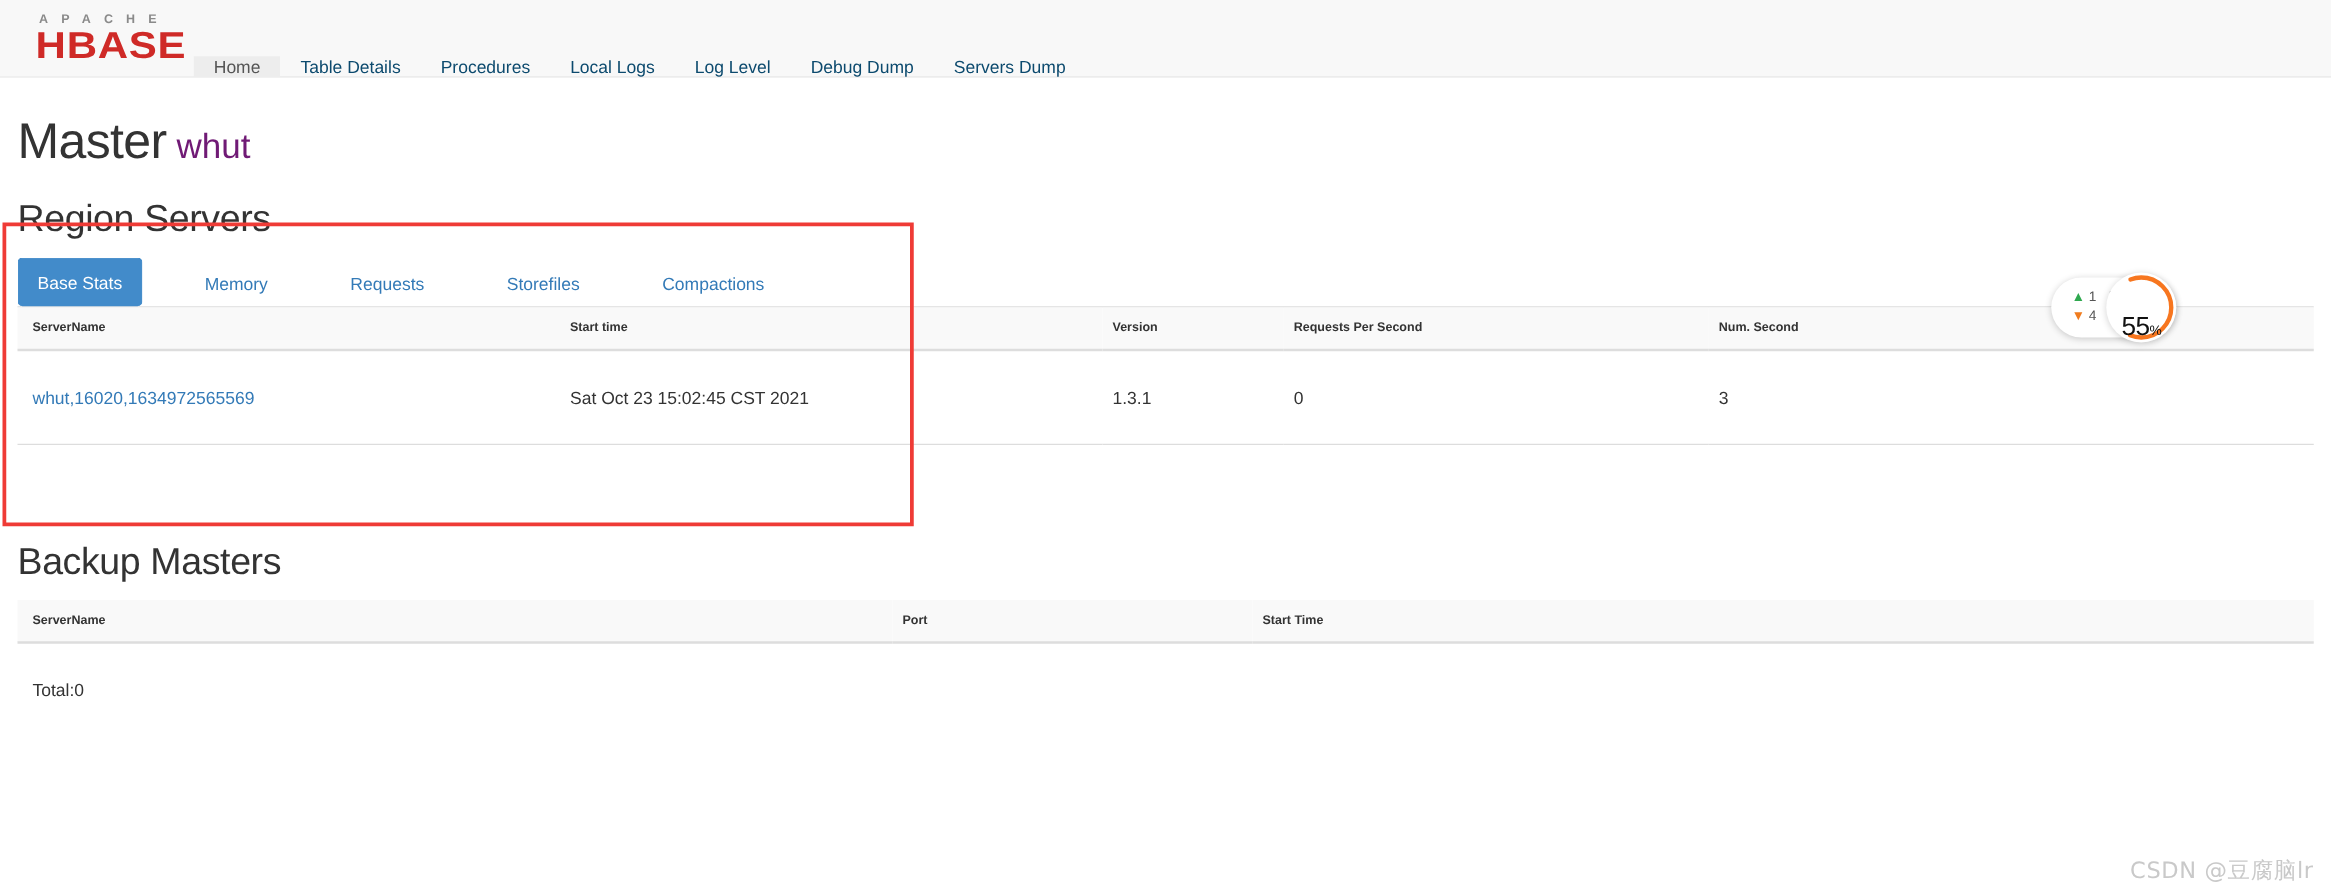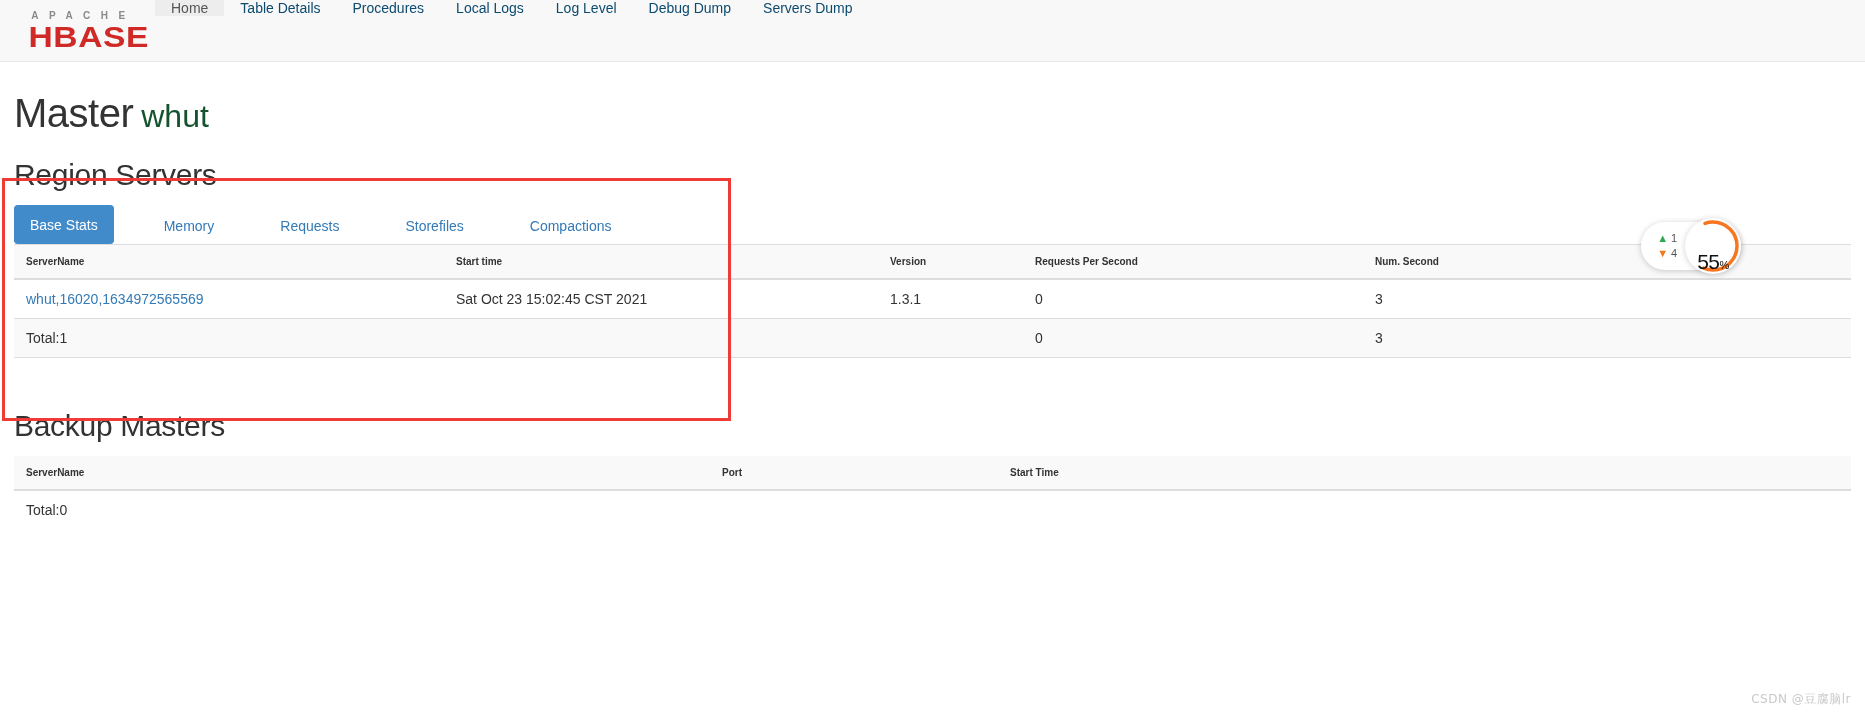--- a/index.html
+++ b/index.html
@@ -46,21 +46,21 @@
     font-weight: bold;
     letter-spacing: 0.5px;
     color: #cf2a27;
     line-height: 29px;
     transform: scaleX(1.12);
     transform-origin: left center;
     padding-left: 4px;
   }
   .nav-items {
     display: flex;
-    align-items: flex-start;
+    align-items: flex-end;
     height: 100%;
   }
   .nav-item {
     display: flex;
     align-items: center;
     padding: 0 16px;
     font-size: 14px;
     color: #0c4a6e;
     text-decoration: none;
     cursor: pointer;
@@ -77,22 +77,22 @@
   }
   .page-header h1 {
     margin: 0;
     font-size: 40px;
     font-weight: normal;
     color: #333333;
     line-height: 46px;
     letter-spacing: -0.5px;
   }
   .page-header h1 small {
-    font-size: 32px;
-    color: #14532d;
+    font-size: 28px;
+    color: #701a75;
     margin-left: 8px;
     letter-spacing: 0;
   }
 
   
   .section { padding: 0 14px; }
 
   .section h2 {
     margin: 0;
     padding: 18px 0 12px 0;
@@ -156,21 +156,21 @@
   table.hb th {
     text-align: left;
     font-weight: bold;
     color: #333333;
     padding: 11px 8px;
     border-bottom: 2px solid #dddddd;
     background: #f9f9f9;
     font-size: 10px;
   }
   table.hb td {
-    padding: 11px 8px;
+    padding: 29px 8px;
     border-top: 1px solid #dddddd;
     color: #333333;
     vertical-align: top;
   }
   table.hb tr.zebra td {
     background: #f9f9f9;
   }
   table.hb a {
     color: #337ab7;
     text-decoration: none;
@@ -259,21 +259,21 @@
   .gauge-label .pct {
     font-size: 11px;
     vertical-align: baseline;
   }
 
   
   .watermark {
     position: absolute;
     right: 14px;
     bottom: 8px;
-    font-size: 12px;
+    font-size: 18px;
     color: #c9c9c9;
     font-family: "DejaVu Sans", sans-serif;
     letter-spacing: 0.5px;
   }
 </style>
 </head>
 <body>
 
 <div class="navbar">
   <div class="brand">
@@ -330,27 +330,20 @@
     <tbody>
       <tr>
         <td class="pad-left">
           <a>whut,16020,1634972565569</a>
         </td>
         <td>Sat Oct 23 15:02:45 CST 2021</td>
         <td>1.3.1</td>
         <td>0</td>
         <td>3</td>
       </tr>
-      <tr class="zebra">
-        <td class="pad-left">Total:1</td>
-        <td></td>
-        <td></td>
-        <td>0</td>
-        <td>3</td>
-      </tr>
       <tr class="empty-row">
         <td></td>
         <td></td>
         <td></td>
         <td></td>
         <td></td>
       </tr>
     </tbody>
   </table>
 </div>

